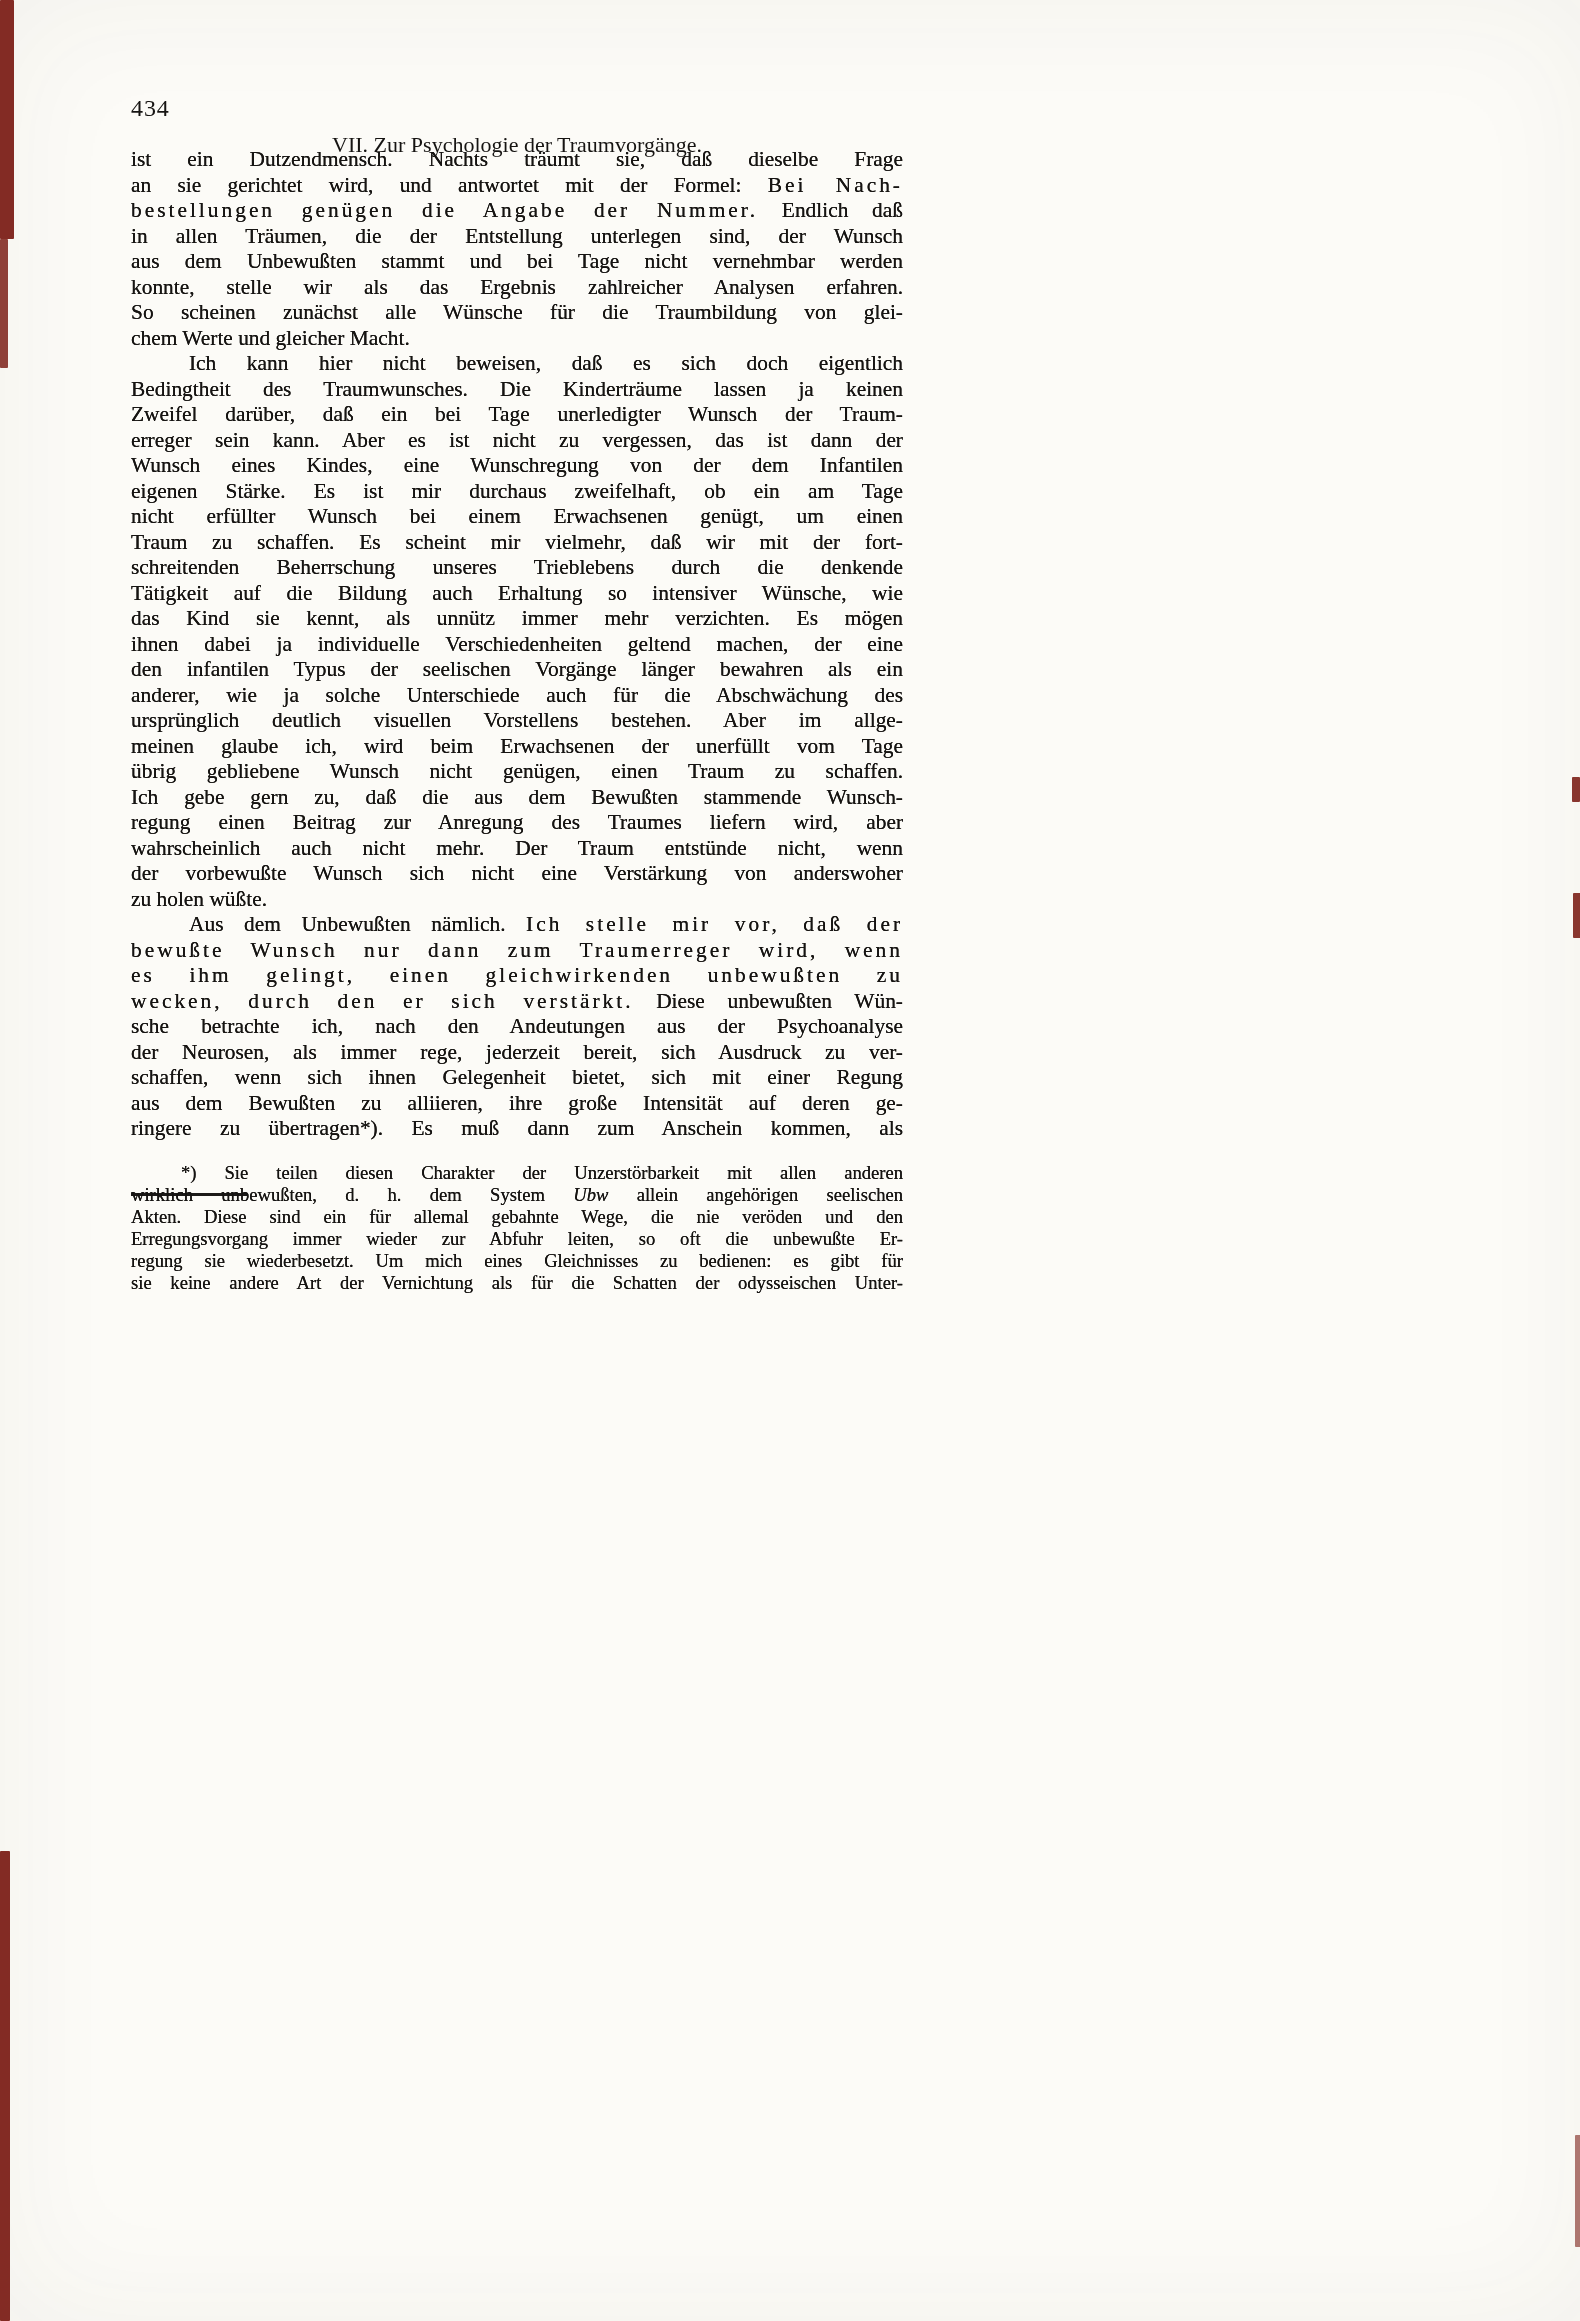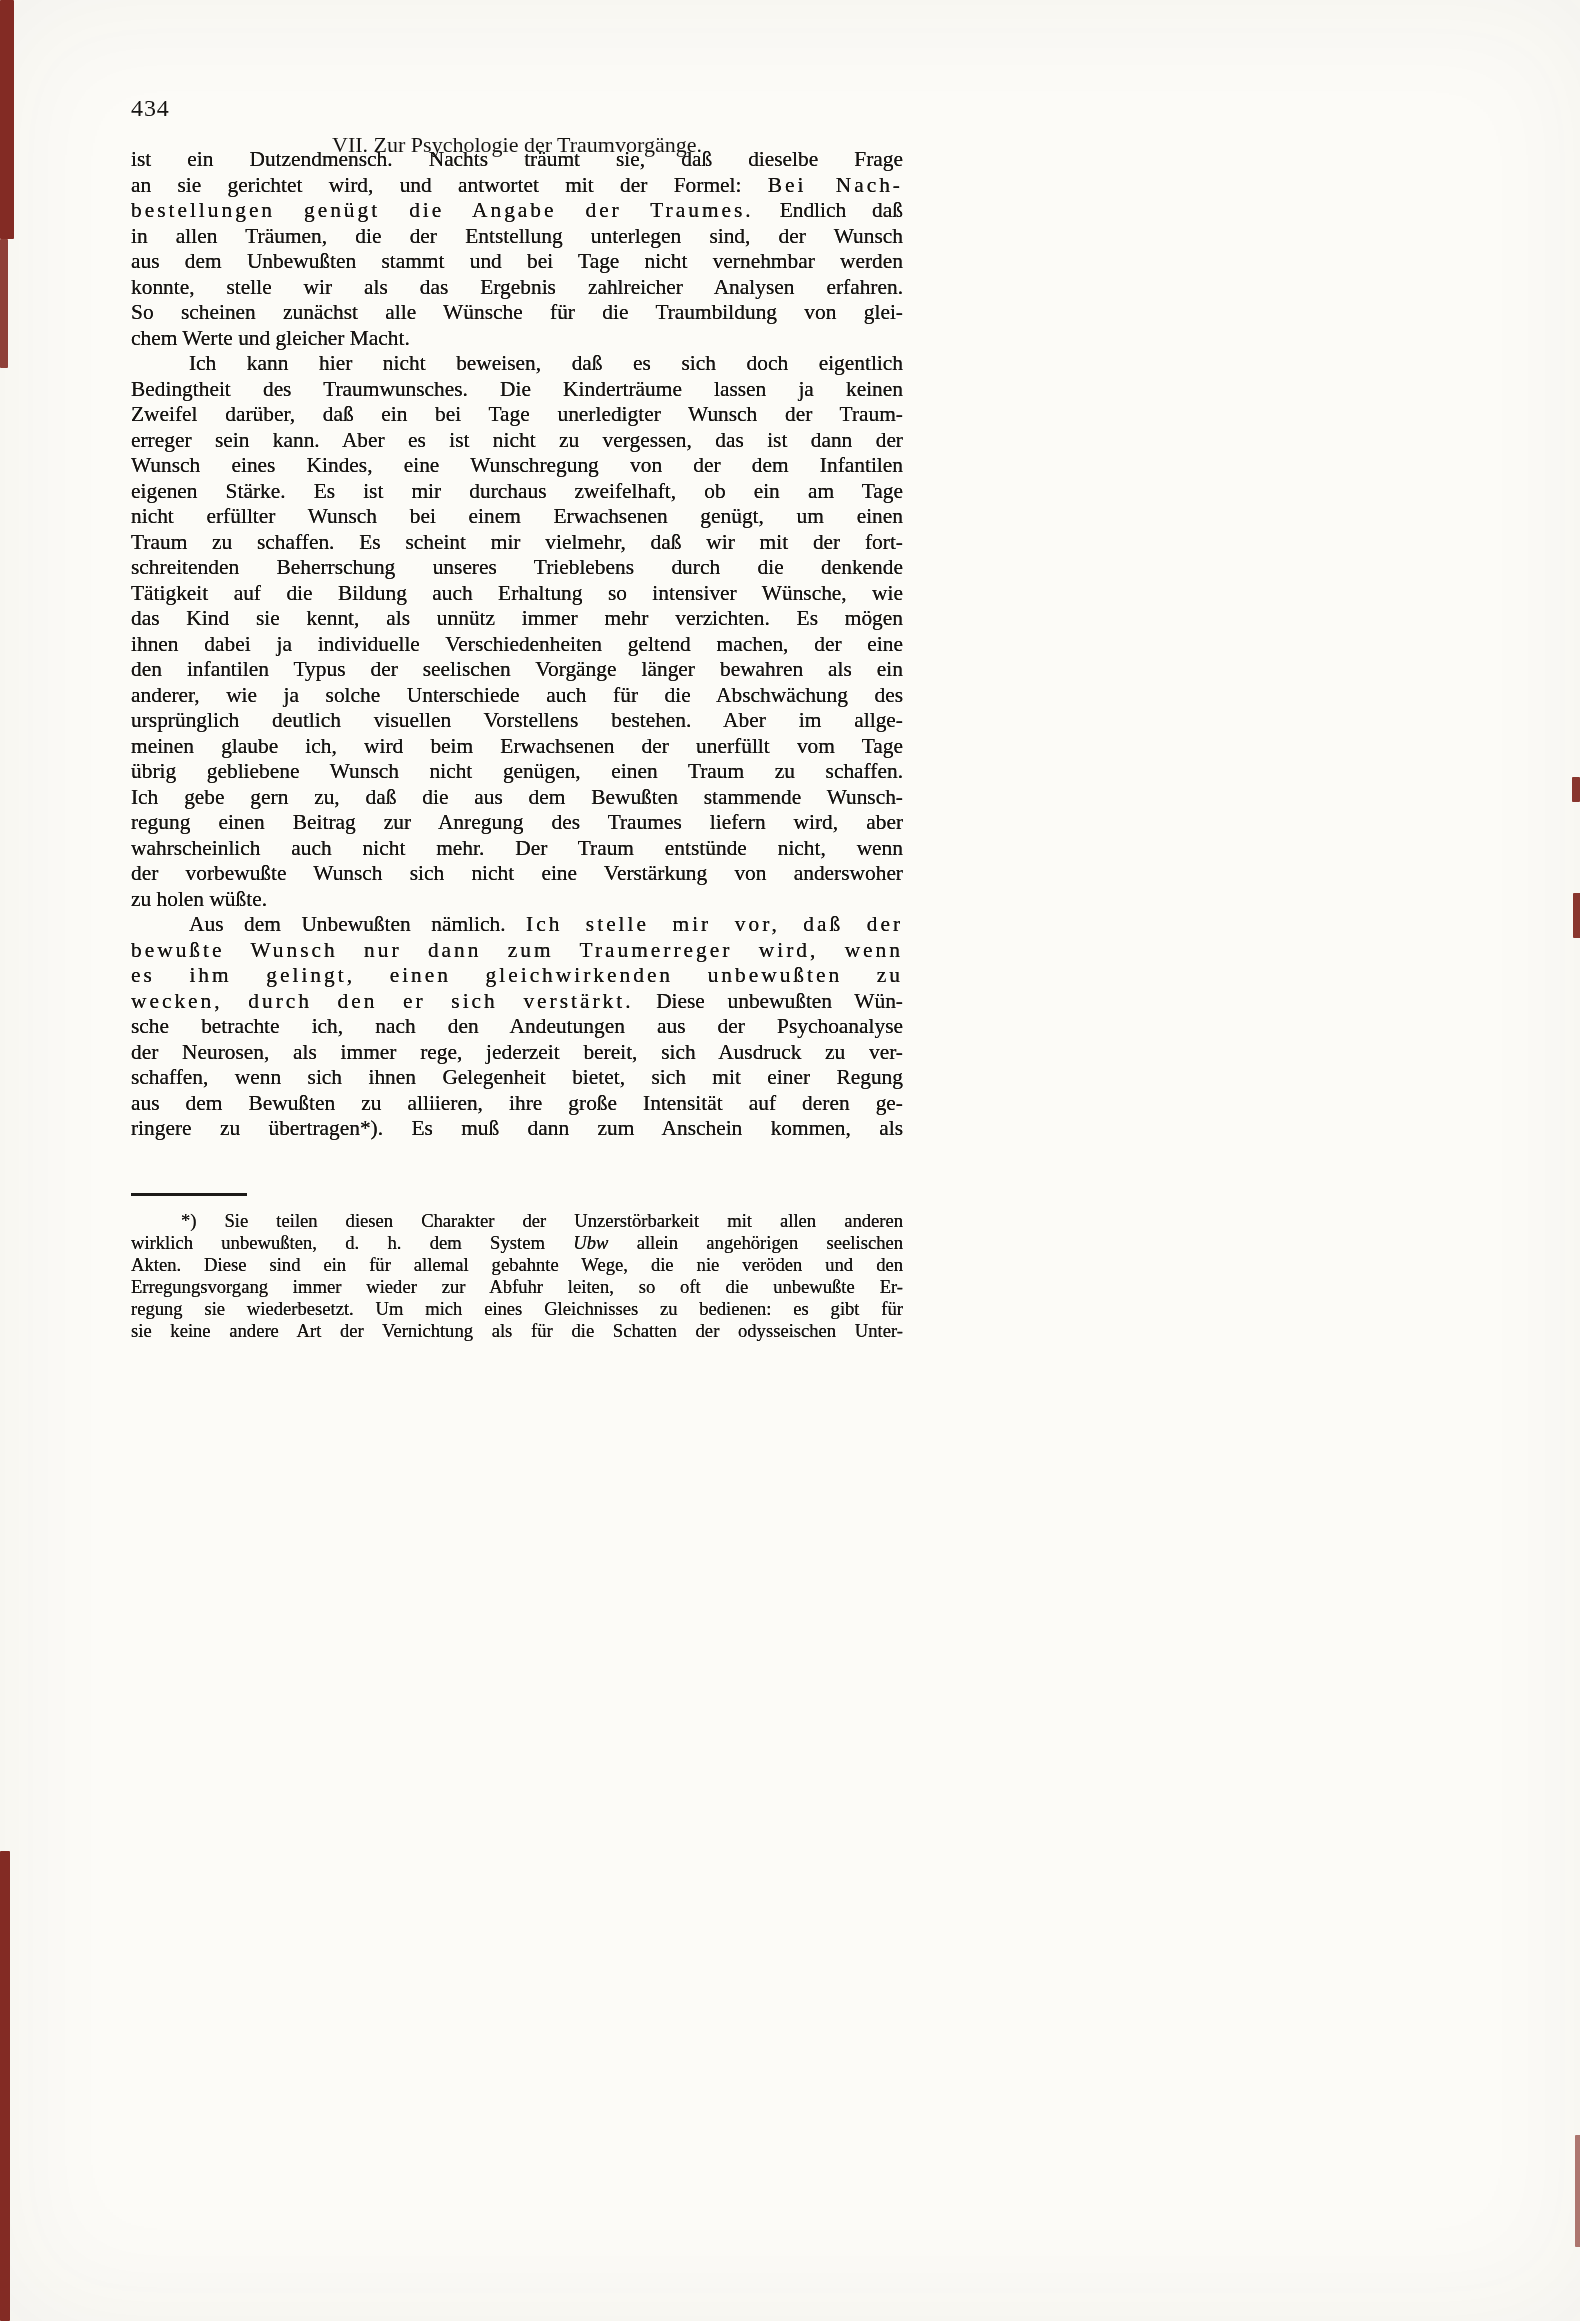--- a/index.html
+++ b/index.html
@@ -36,21 +36,21 @@
   .tline.first { text-indent:58px; }
   .tline.end { text-align-last:left; }
 
   .run.spaced { letter-spacing:0.14em; }
   .run.italic { font-style:italic; }
 
   .fnrule {
     position:absolute; left:131px; top:1193px;
     width:116px; height:2.8px; background:#1c1a18;
   }
-  .footnote { top:1210px; }
+  .footnote { top:1162px; }
   .footnote .tline {
     font-size:18.6px;
     line-height:22px;
     text-align:justify;
     text-align-last:justify;
     text-shadow:0 0 0.3px currentColor;
   }
   .footnote .tline.first { text-indent:50px; }
 
   .edge-mark { position:absolute; border-radius:0.9px; }
@@ -61,21 +61,21 @@
 <div class="page">
 
   <div class="textblock pagehead">
     <span class="pagenum">434</span>
     <span class="runhead">VII. Zur Psychologie der Traumvorgänge.</span>
   </div>
 
   <div id="bodytext" class="textblock bodytext">
       <div class="tline"><span class="run">ist ein Dutzendmensch. Nachts träumt sie, daß dieselbe Frage</span></div>
       <div class="tline"><span class="run">an sie gerichtet wird, und antwortet mit der Formel: </span><span class="run spaced">Bei Nach-</span></div>
-      <div class="tline"><span class="run spaced">bestellungen genügt die Angabe der Traumes.</span><span class="run"> Endlich daß</span></div>
+      <div class="tline"><span class="run spaced">bestellungen genügen die Angabe der Nummer.</span><span class="run"> Endlich daß</span></div>
       <div class="tline"><span class="run">in allen Träumen, die der Entstellung unterlegen sind, der Wunsch</span></div>
       <div class="tline"><span class="run">aus dem Unbewußten stammt und bei Tage nicht vernehmbar werden</span></div>
       <div class="tline"><span class="run">konnte, stelle wir als das Ergebnis zahlreicher Analysen erfahren.</span></div>
       <div class="tline"><span class="run">So scheinen zunächst alle Wünsche für die Traumbildung von glei-</span></div>
       <div class="tline end"><span class="run">chem Werte und gleicher Macht.</span></div>
       <div class="tline first"><span class="run">Ich kann hier nicht beweisen, daß es sich doch eigentlich</span></div>
       <div class="tline"><span class="run">Bedingtheit des Traumwunsches. Die Kinderträume lassen ja keinen</span></div>
       <div class="tline"><span class="run">Zweifel darüber, daß ein bei Tage unerledigter Wunsch der Traum-</span></div>
       <div class="tline"><span class="run">erreger sein kann. Aber es ist nicht zu vergessen, das ist dann der</span></div>
       <div class="tline"><span class="run">Wunsch eines Kindes, eine Wunschregung von der dem Infantilen</span></div>

